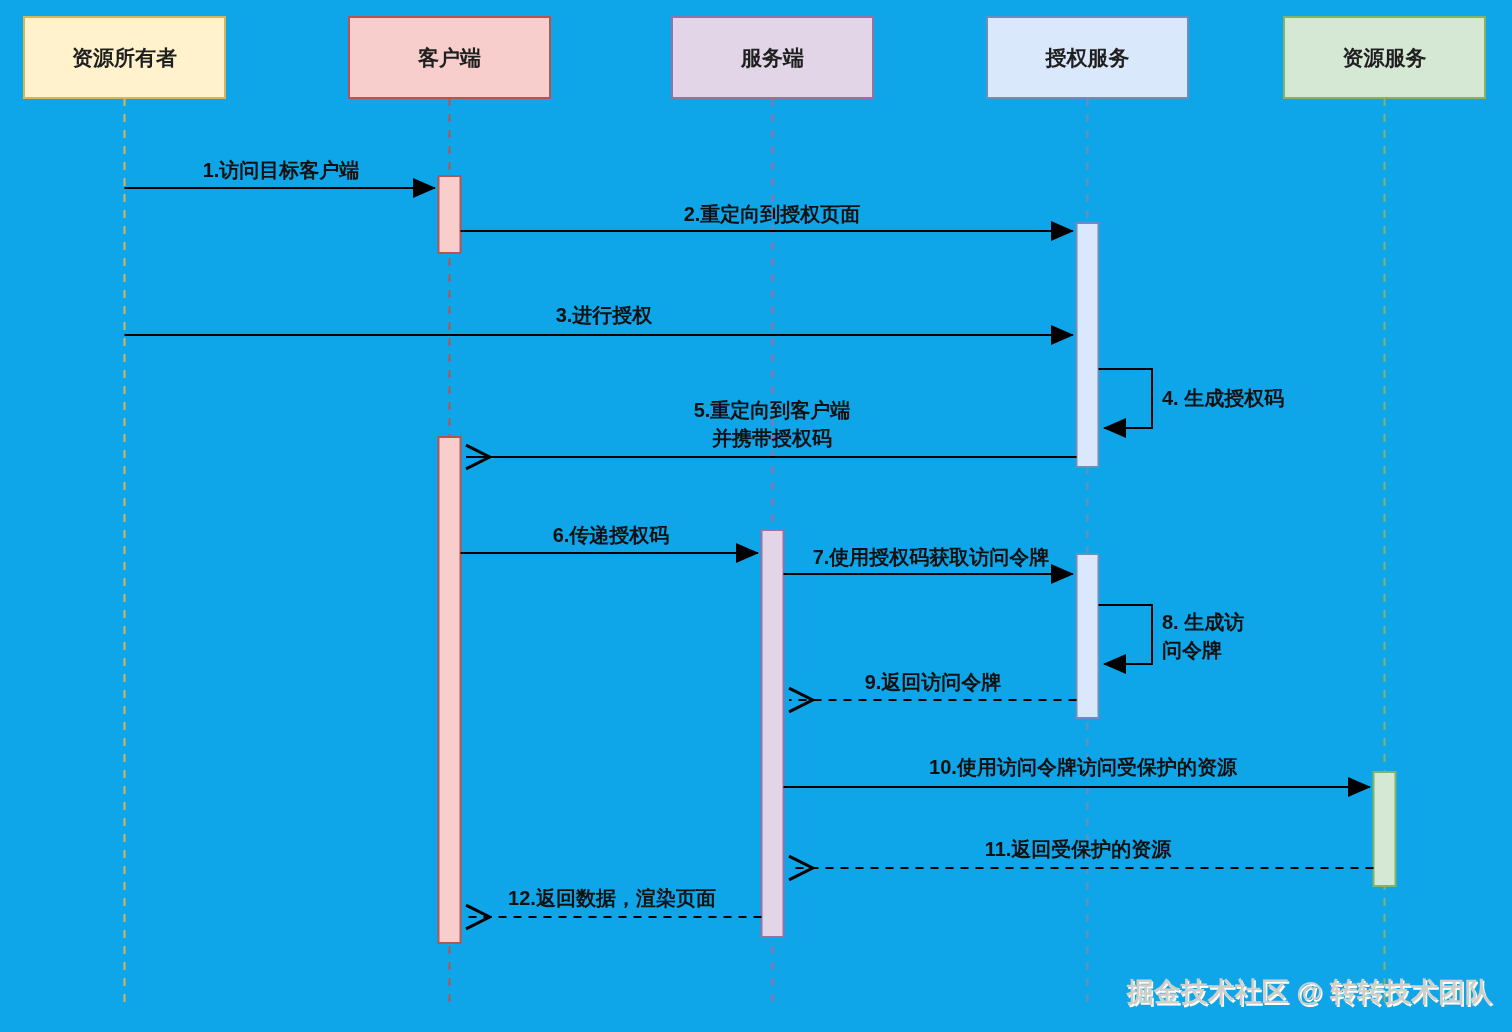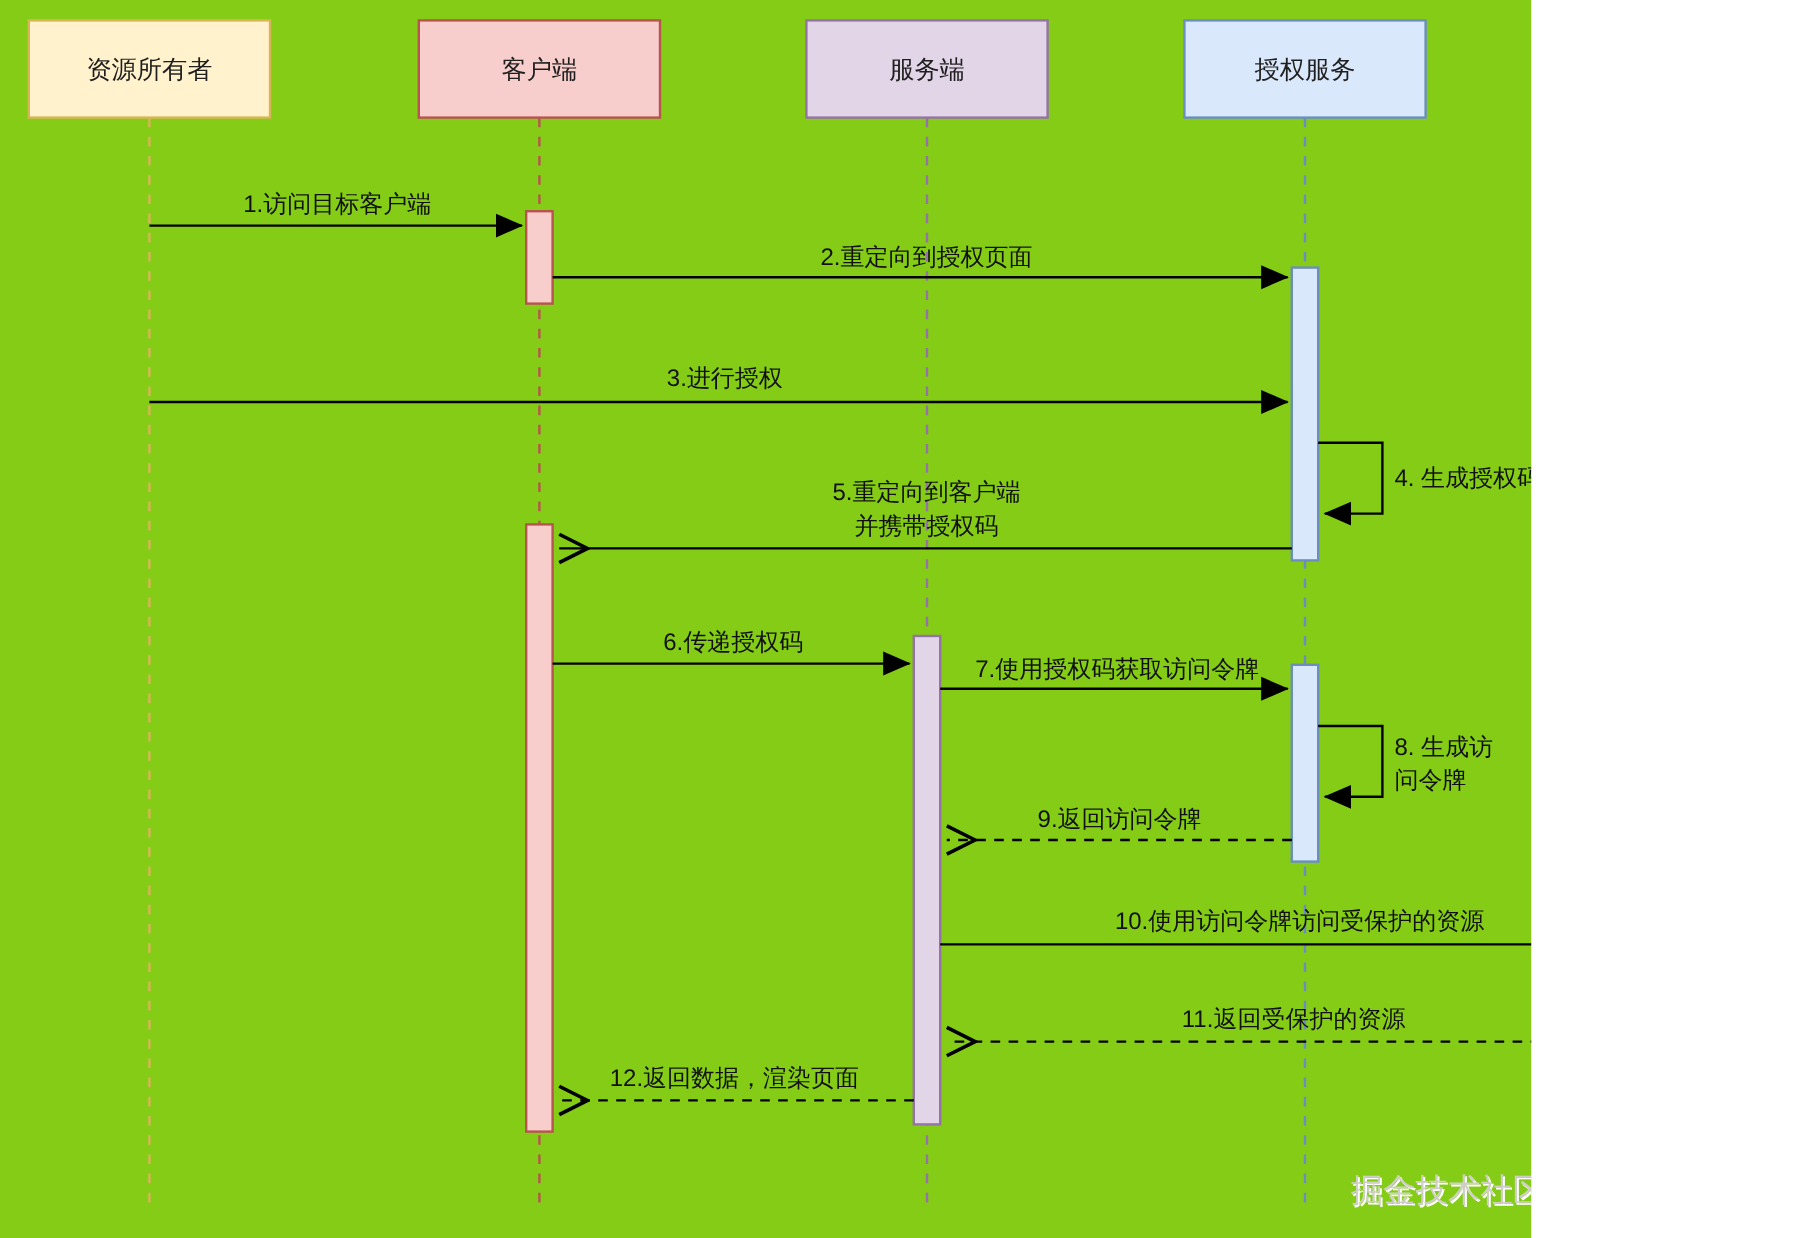--- a/index.html
+++ b/index.html
@@ -1,22 +1,23 @@
 <!DOCTYPE html>
 <html><head>
 <meta charset="utf-8">
 <style>
   html, body { margin: 0; padding: 0; background: #ffffff; }
   .canvas {
     position: relative;
-    width: 1276px;
+    width: 1512px;
     height: 1032px;
-    background: #84cc16;
+    background: #0ea5e9;
     font-family: "Liberation Sans", "DejaVu Sans", sans-serif;
     overflow: hidden;
+    font-weight: bold;
   }
   svg { display: block; }
   .actor-label {
     font-size: 21px;
     fill: #1f1f1f;
     text-anchor: middle;
     font-family: "Liberation Sans", "DejaVu Sans", sans-serif;
   }
   .msg-label {
     font-size: 20px;

